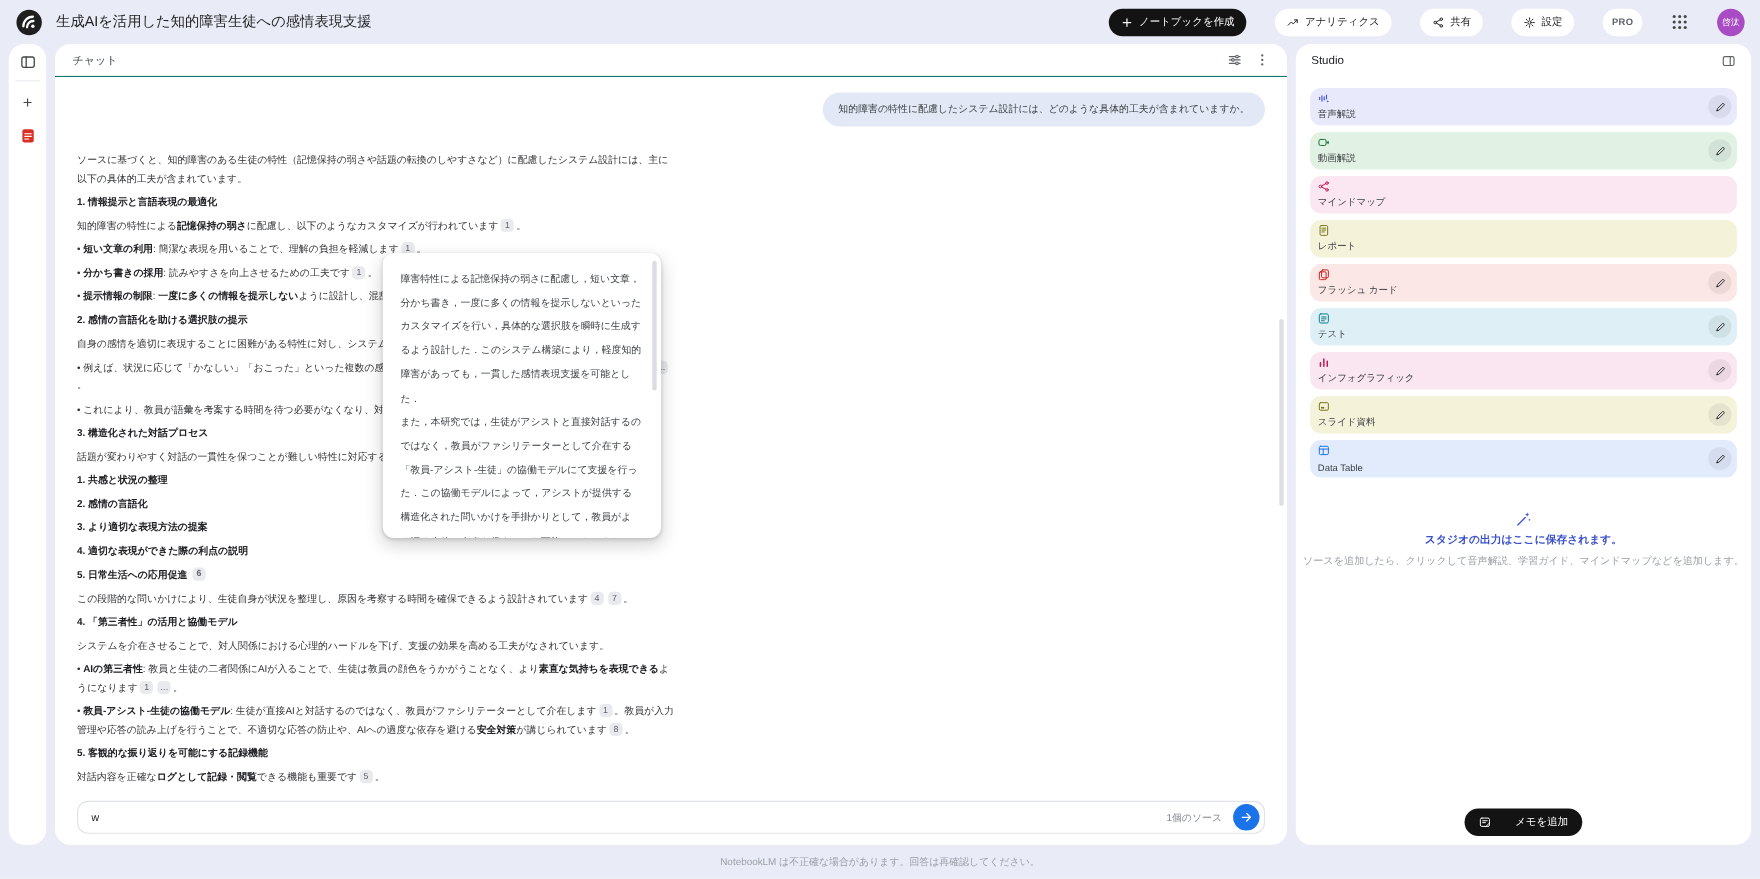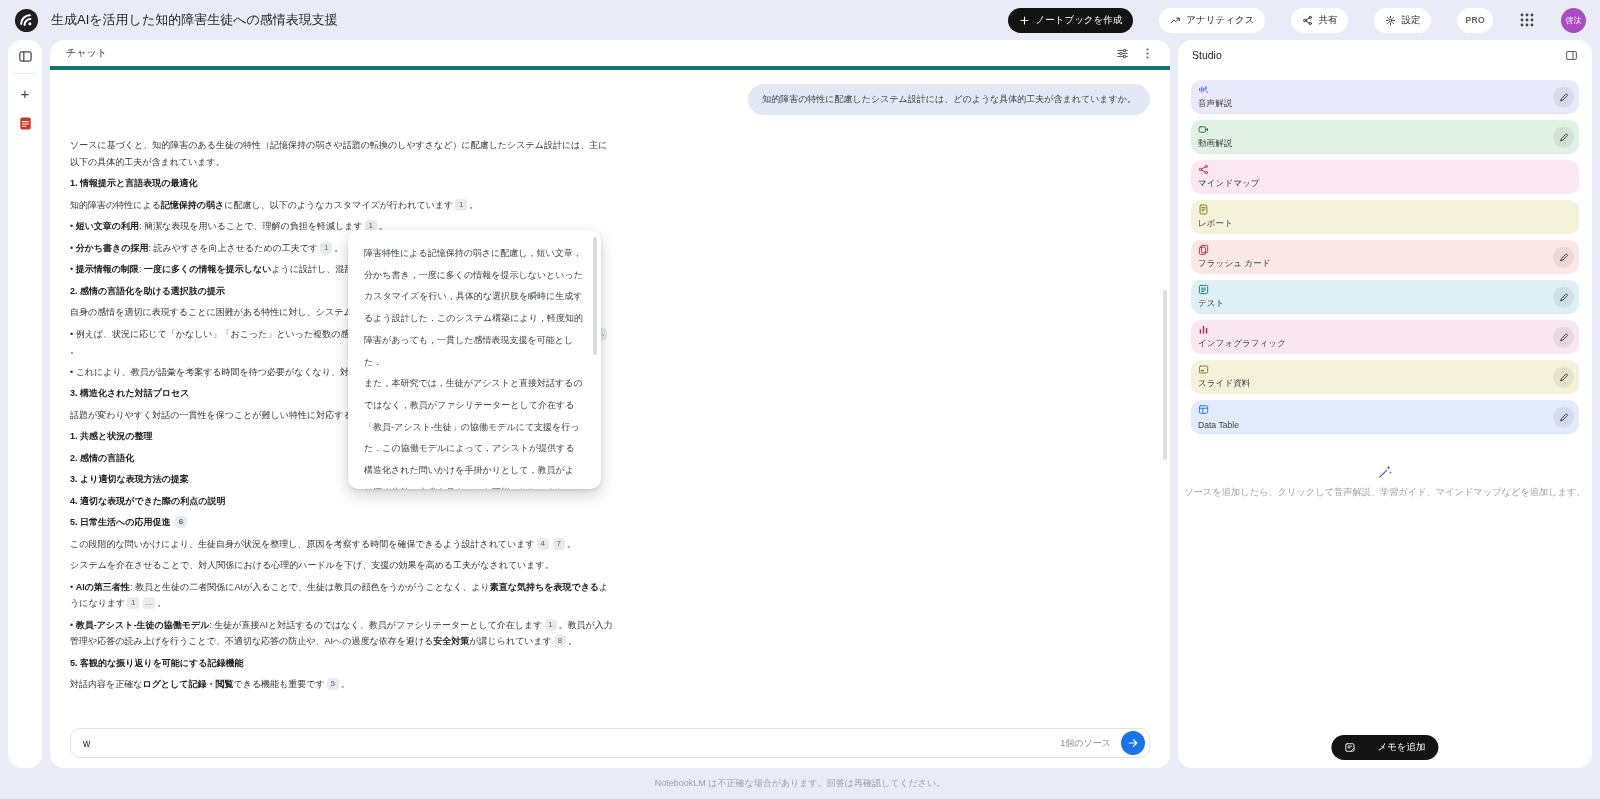--- a/index.html
+++ b/index.html
@@ -30,21 +30,21 @@
   
   .rail { width:34px; display:flex; flex-direction:column; align-items:center; padding-top:9px; flex:0 0 auto; }
   .rail .ric { width:15px; height:15px; color:#444746; cursor:pointer; }
   .rail .ric svg { width:100%; height:100%; }
   .rail-divider { width:22px; height:1px; background:#e8eaed; margin:9px 0 12px; }
   .rail .plus { font-size:15px; color:#444746; line-height:1; cursor:pointer; }
   .rail .pdf { margin-top:15px; width:15px; height:15px; cursor:pointer; }
   .rail .pdf svg { width:100%; height:100%; }
   
   .chat { flex:1 1 auto; display:flex; flex-direction:column; position:relative; overflow:hidden; }
-  .chat-header { height:30px; display:flex; align-items:center; padding:0 16px; border-bottom:4px solid #0f766e; }
+  .chat-header { height:30px; display:flex; align-items:center; padding:0 16px; border-bottom:1px solid #0f766e; }
   .chat-tab { font-size:10px; color:#3c4043; flex:1; }
   .hic { width:13px; height:13px; color:#5f6368; cursor:pointer; margin-left:12px; }
   .hic svg { width:100%; height:100%; }
   .chat-body { flex:1 1 auto; position:relative; padding:14px 20px 0; overflow:hidden; }
   .user-bubble { margin-left:auto; width:fit-content; max-width:470px; background:#e3e8f6;
                  border-radius:16px; padding:9px 14px; font-size:9px; color:#3c4043; }
   .answer { width:546px; margin-top:22px; font-size:9px; color:#313235; }
   .para { line-height:16.5px; margin-bottom:5px; }
   .para .b { font-weight:700; color:#202124; }
   .para.h { font-weight:700; color:#202124; }
@@ -199,20 +199,21 @@
           <div class="para li"><span>• 例えば、状況に応じて「かなしい」「おこった」といった複数の感情表現から選択し、感情を言語化できるよう支援します</span><span class="chip">3</span><span class="chip">…</span><span>。</span></div>
           <div class="para li"><span>• これにより、教員が語彙を考案する時間を待つ必要がなくなり、対話のテンポが維持されます</span><span class="chip">1</span><span>。</span></div>
           <div class="para h"><span>3. 構造化された対話プロセス</span></div>
           <div class="para p"><span>話題が変わりやすく対話の一貫性を保つことが難しい特性に対応するため、次の5段階の問いかけで対話を進行させます</span><span class="chip">1</span><span class="chip">…</span><span>。</span></div>
           <div class="para h"><span>1. 共感と状況の整理</span></div>
           <div class="para h"><span>2. 感情の言語化</span></div>
           <div class="para h"><span>3. より適切な表現方法の提案</span></div>
           <div class="para h"><span>4. 適切な表現ができた際の利点の説明</span></div>
           <div class="para h"><span>5. 日常生活への応用促進 </span><span class="chip">6</span></div>
           <div class="para p"><span>この段階的な問いかけにより、生徒自身が状況を整理し、原因を考察する時間を確保できるよう設計されています</span><span class="chip">4</span><span class="chip">7</span><span>。</span></div>
+          <div class="para h"><span>4. 「第三者性」の活用と協働モデル</span></div>
           <div class="para p"><span>システムを介在させることで、対人関係における心理的ハードルを下げ、支援の効果を高める工夫がなされています。</span></div>
           <div class="para li"><span>• </span><span class="b">AIの第三者性</span><span>: 教員と生徒の二者関係にAIが入ることで、生徒は教員の顔色をうかがうことなく、より</span><span class="b">素直な気持ちを表現できる</span><span>ようになります</span><span class="chip">1</span><span class="chip">…</span><span>。</span></div>
           <div class="para li"><span>• </span><span class="b">教員-アシスト-生徒の協働モデル</span><span>: 生徒が直接AIと対話するのではなく、教員がファシリテーターとして介在します</span><span class="chip">1</span><span>。教員が入力管理や応答の読み上げを行うことで、不適切な応答の防止や、AIへの過度な依存を避ける</span><span class="b">安全対策</span><span>が講じられています</span><span class="chip">8</span><span>。</span></div>
           <div class="para h"><span>5. 客観的な振り返りを可能にする記録機能</span></div>
           <div class="para p"><span>対話内容を正確な</span><span class="b">ログとして記録・閲覧</span><span>できる機能も重要です</span><span class="chip">5</span><span>。</span></div>
         </div>
       <div class="cite-tooltip">
         <p>障害特性による記憶保持の弱さに配慮し，短い文章，分かち書き，一度に多くの情報を提示しないといったカスタマイズを行い，具体的な選択肢を瞬時に生成するよう設計した．このシステム構築により，軽度知的障害があっても，一貫した感情表現支援を可能とした．</p>
         <p>また，本研究では，生徒がアシストと直接対話するのではなく，教員がファシリテーターとして介在する「教員-アシスト-生徒」の協働モデルにて支援を行った．この協働モデルによって，アシストが提供する構造化された問いかけを手掛かりとして，教員がより深く生徒の内省を促すことを可能にした．また，アシス</p>
         <div class="tt-scroll"></div>
@@ -356,20 +357,21 @@
             </span>
     </span>
   </div>
       </div>
     <div class="studio-empty">
       <div class="wand"><svg viewBox="0 0 20 20" fill="none" stroke="currentColor" stroke-width="1.5" stroke-linecap="round">
             <path d="M3.5 16.5L12 8"></path>
             <path d="M14.2 2.2l.7 1.8 1.8.7-1.8.7-.7 1.8-.7-1.8-1.8-.7 1.8-.7z" fill="currentColor" stroke="none"></path>
             <path d="M16.8 9.2l.45 1.15 1.15.45-1.15.45-.45 1.15-.45-1.15-1.15-.45 1.15-.45z" fill="currentColor" stroke="none"></path>
           </svg></div>
+      <div class="empty-title">スタジオの出力はここに保存されます。</div>
       <div class="empty-desc">ソースを追加したら、クリックして音声解説、学習ガイド、マインドマップなどを追加します。</div>
     </div>
     <div class="add-note">
       <span class="nicon">
           <svg viewBox="0 0 16 16" fill="none" stroke="#fff" stroke-width="1.3" stroke-linecap="round" stroke-linejoin="round">
             <rect x="2" y="2.5" width="12" height="11" rx="2"></rect>
             <path d="M5 6h6M5 8.5h3.5M9.5 13.5l4.2-4.2"></path>
           </svg>
         </span>
       <span>メモを追加</span>

